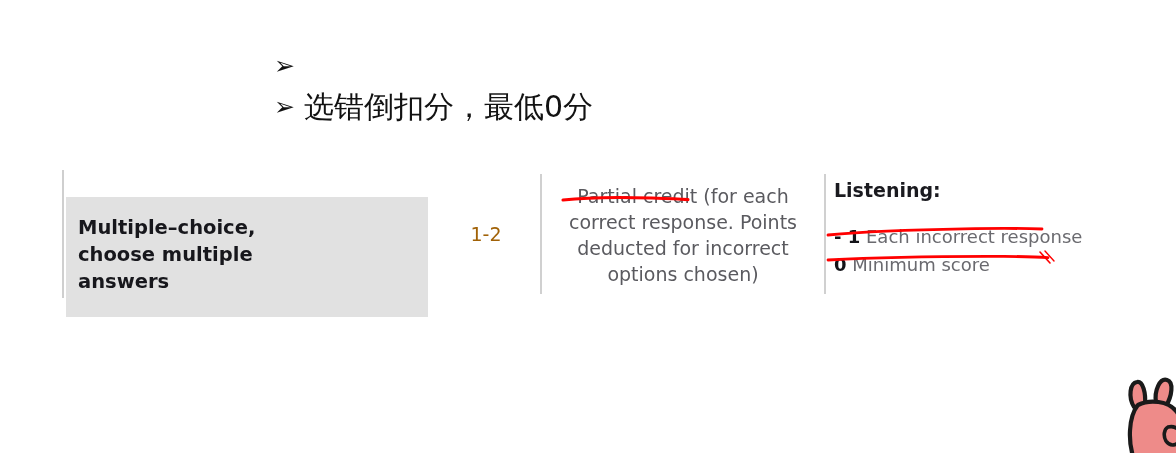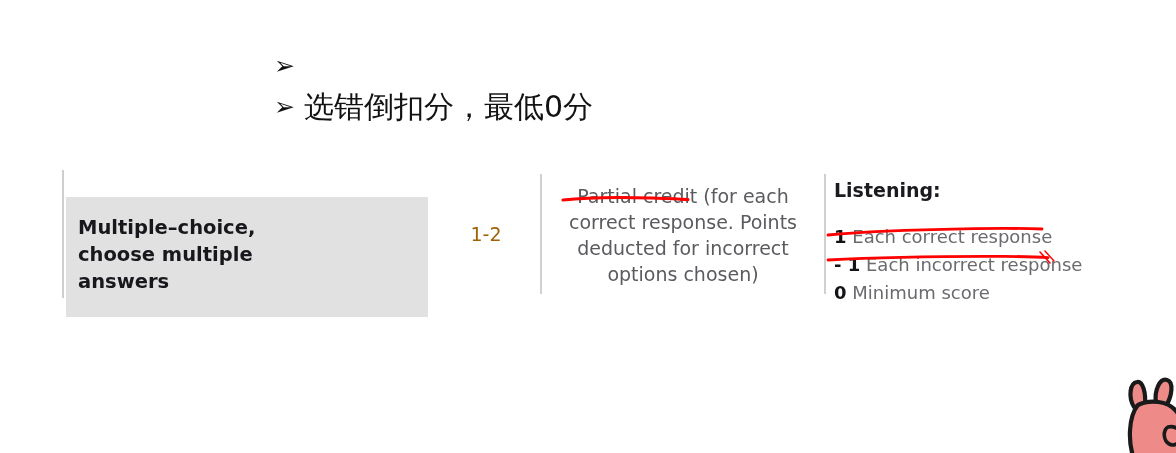--- a/index.html
+++ b/index.html
@@ -196,24 +196,20 @@
 
     <div class="cell-scoring">
       <div class="cell-scoring-text">Partial credit (for each correct response. Points deducted for incorrect options chosen)</div>
     </div>
 
     <div class="divider d2"></div>
 
     <div class="cell-listening">
       <div class="listening-title">Listening:</div>
 
-      <div class="listening-line">
-        <span class="score">1</span>
-        <span> Each correct response</span>
-      </div>
 
       <div class="listening-line">
         <span class="score">- 1</span>
         <span> Each incorrect response</span>
       </div>
 
       <div class="listening-line">
         <span class="score">0</span>
         <span> Minimum score</span>
       </div>

